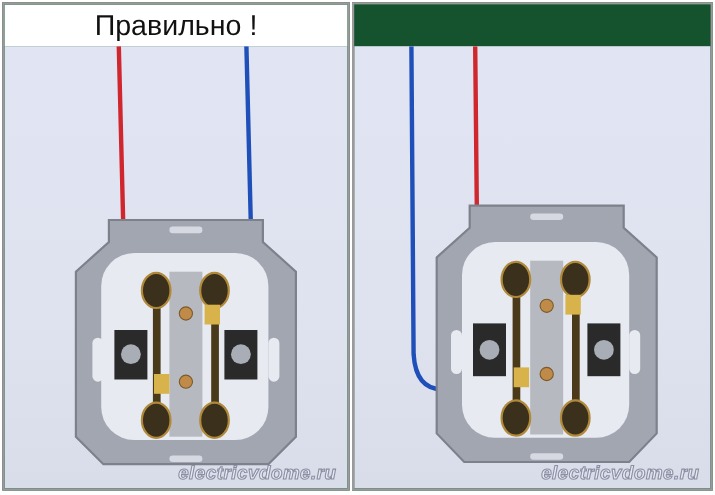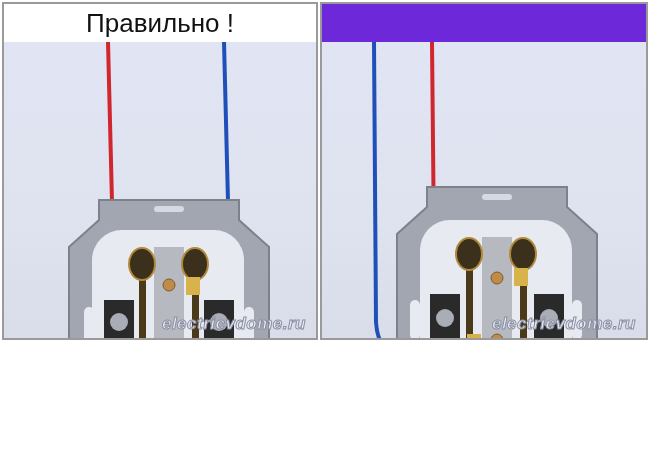--- a/index.html
+++ b/index.html
@@ -1,17 +1,17 @@
 <!DOCTYPE html>
 <html><head>
 <meta charset="utf-8">
 <style>
   html,body{margin:0;padding:0;background:#ffffff;}
   body{width:650px;height:450px;position:relative;overflow:hidden;font-family:"Liberation Sans",sans-serif;}
-  .panel{position:absolute;top:2px;width:316px;height:338px;border:2px solid #9a9a9a;background:#6d28d9;overflow:hidden;box-sizing:border-box;}
+  .panel{position:absolute;top:2px;width:316px;height:444px;border:2px solid #9a9a9a;background:#14532d;overflow:hidden;box-sizing:border-box;}
   .panel.left{left:2px;}
   .panel.right{left:320px;width:328px;}
   .caption{position:absolute;left:0;top:0;right:0;height:38px;background:#ffffff;display:flex;align-items:center;justify-content:center;font-size:26px;color:#111;}
   .photo{position:absolute;left:0;top:38px;right:0;bottom:0;background:linear-gradient(180deg,#e1e4f2 0%,#dfe3f0 60%,#d9dde9 100%);}
   .watermark{position:absolute;right:10px;bottom:4px;font-size:17px;font-weight:bold;font-style:italic;color:#e8eaf3;-webkit-text-stroke:1px #8a8fa3;letter-spacing:0.5px;}
   svg{position:absolute;left:0;top:0;}
 </style>
 </head>
 <body>
 

